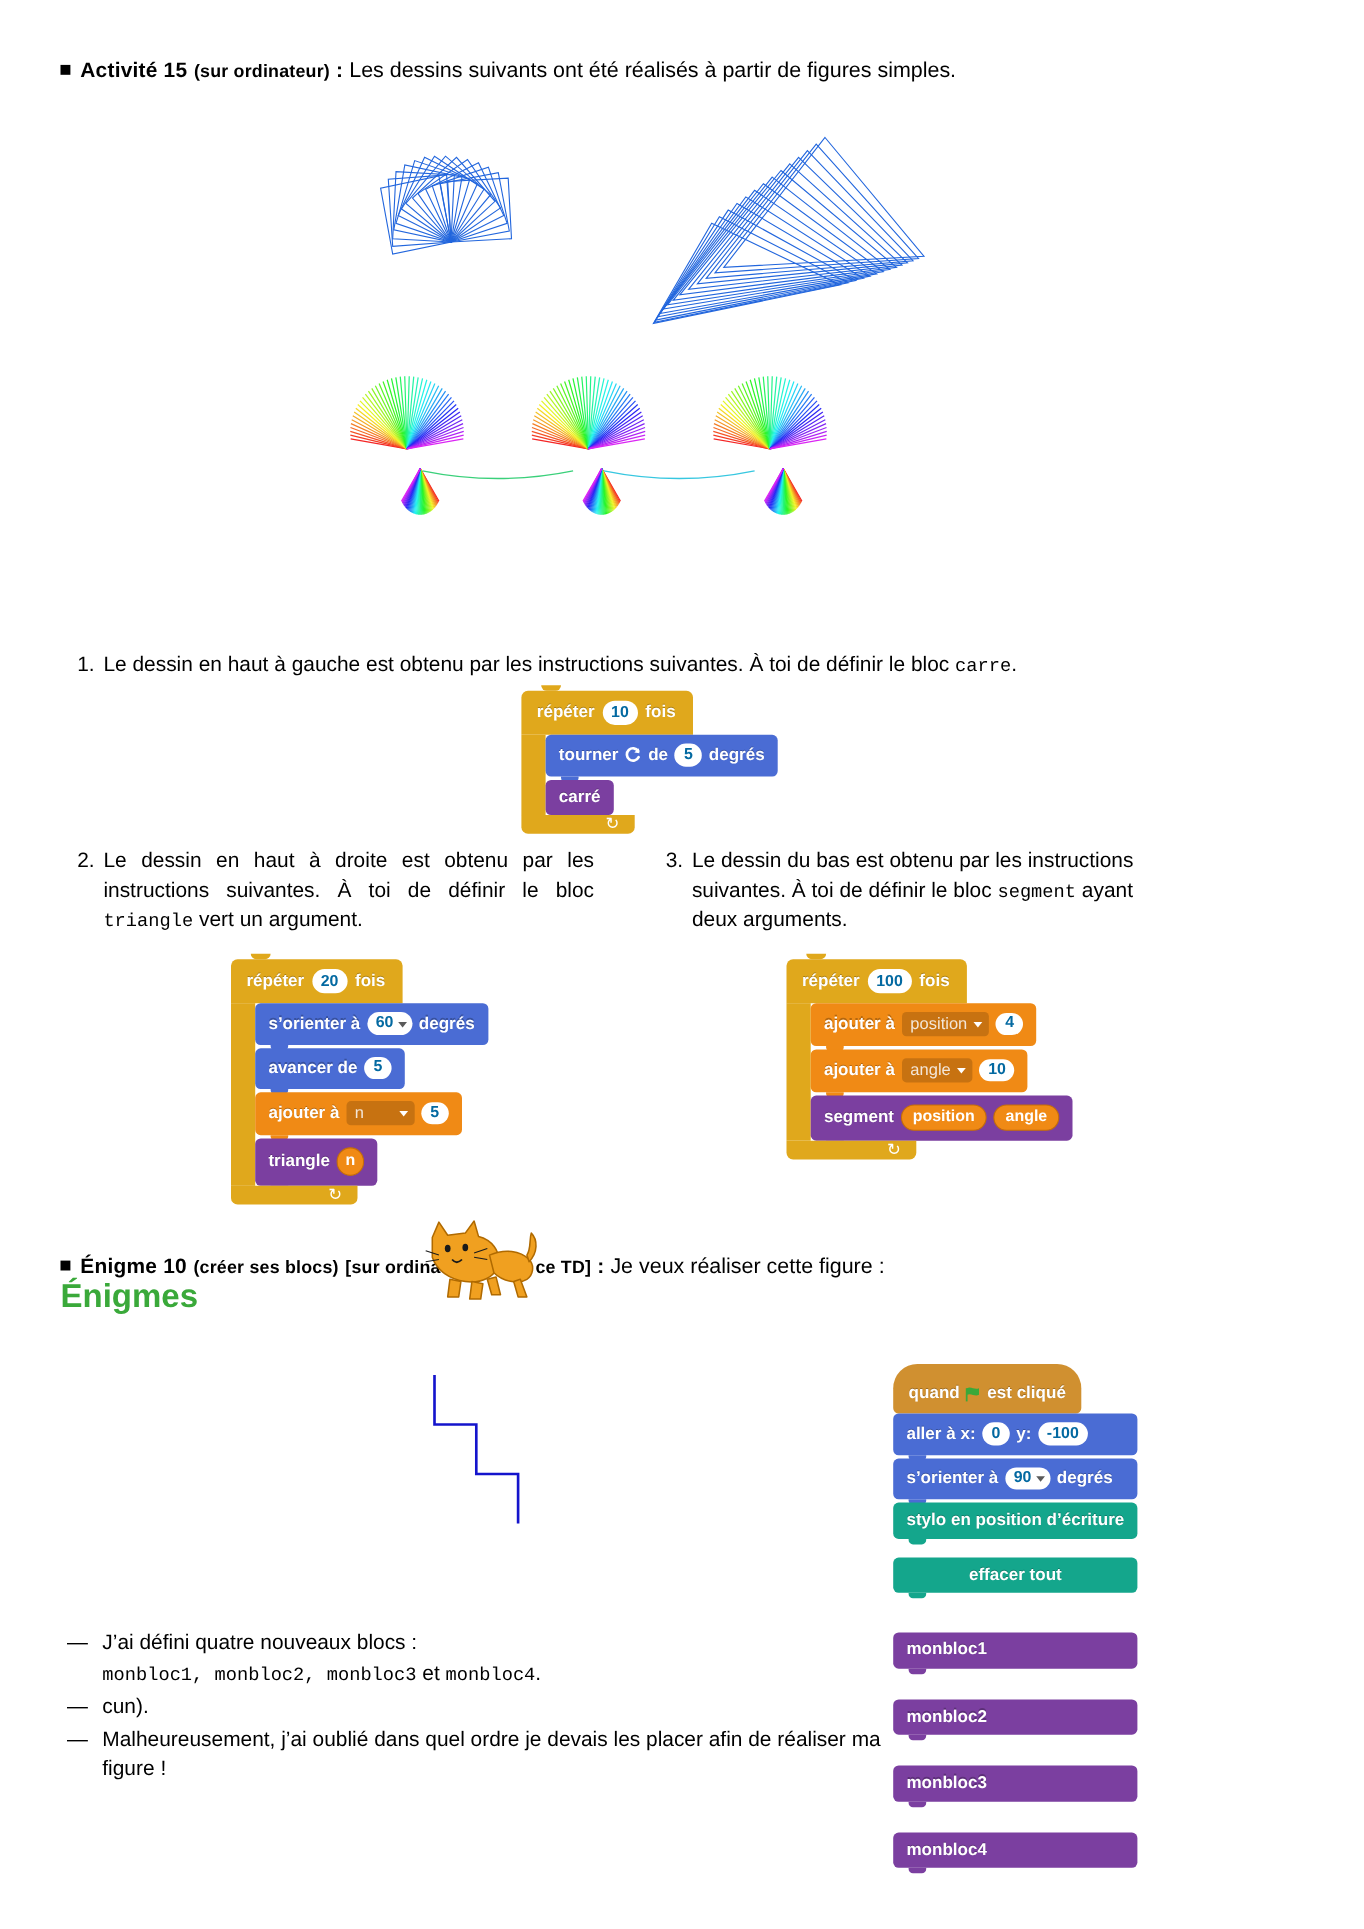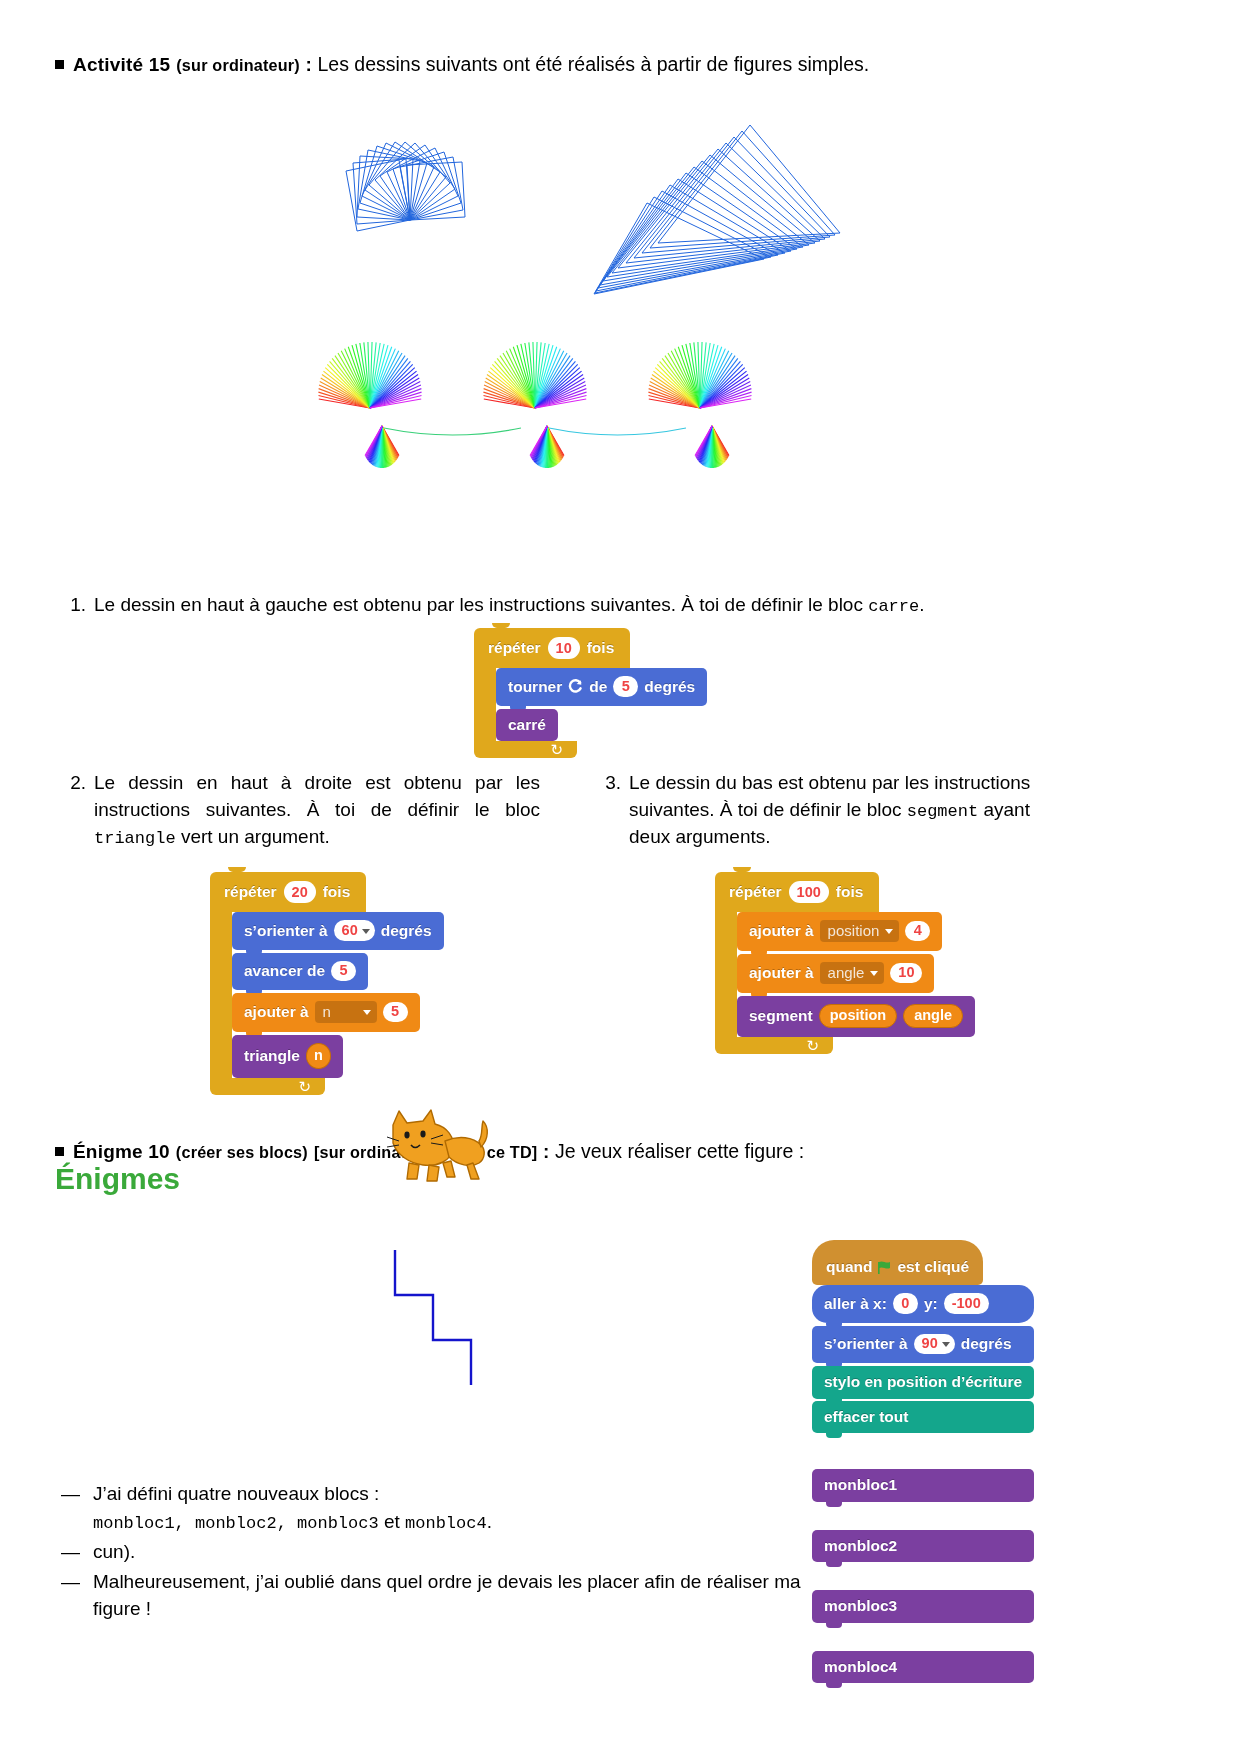--- a/index.html
+++ b/index.html
@@ -110,21 +110,21 @@
     width: 16px;
     height: 5px;
     background: inherit;
     border-radius: 0 0 4px 4px;
   }
   .notch-bot::after { bottom: -5px; }
 
   
   .num {
     background: #ffffff;
-    color: #ef4444;
+    color: #0369a1;
     font-weight: bold;
     font-size: 14.5px;
     border-radius: 14px;
     padding: 2.5px 8px 3.5px 8px;
     text-shadow: none;
     display: inline-block;
     min-width: 9px;
     text-align: center;
   }
   .num.drop { padding-right: 17px; position: relative; }
@@ -760,35 +760,35 @@
     <div class="hat">
       <span>quand</span>
       <span class="flag">
         <svg viewBox="0 0 16 14" width="16" height="14">
           <path d="M1 1 C5 -1 8 3 12 1 L12 7 C8 9 5 5 1 7 Z" fill="#3aa83a"></path>
           <rect x="0" y="1" width="1.6" height="12" fill="#3aa83a"></rect>
         </svg>
       </span>
       <span>est cliqué</span>
     </div>
-    <div class="blk motion notch-bot" style="display:flex; margin-top:0;border-radius:15px;">
+    <div class="blk motion notch-bot" style="display:flex; margin-top:0;">
       <span>aller à x:</span>
       <span class="num">0</span>
       <span>y:</span>
       <span class="num">-100</span>
     </div>
     <div class="blk motion notch-bot" style="display:flex; margin-top:3px;">
       <span>s’orienter à</span>
       <span class="num drop">90</span>
       <span>degrés</span>
     </div>
     <div class="blk pen notch-bot" style="display:flex; margin-top:3px;">
       <span>stylo en position d’écriture</span>
     </div>
-    <div class="blk pen notch-bot" style="display:flex; margin-top:2px;">
+    <div class="blk pen notch-bot" style="display:flex; margin-top:17px;justify-content:center;">
       <span>effacer tout</span>
     </div>
     <div class="blk custom notch-bot" style="display:flex; margin-top:36px;">
       <span>monbloc1</span>
     </div>
     <div class="blk custom notch-bot" style="display:flex; margin-top:28px;">
       <span>monbloc2</span>
     </div>
     <div class="blk custom notch-bot" style="display:flex; margin-top:28px;">
       <span>monbloc3</span>

